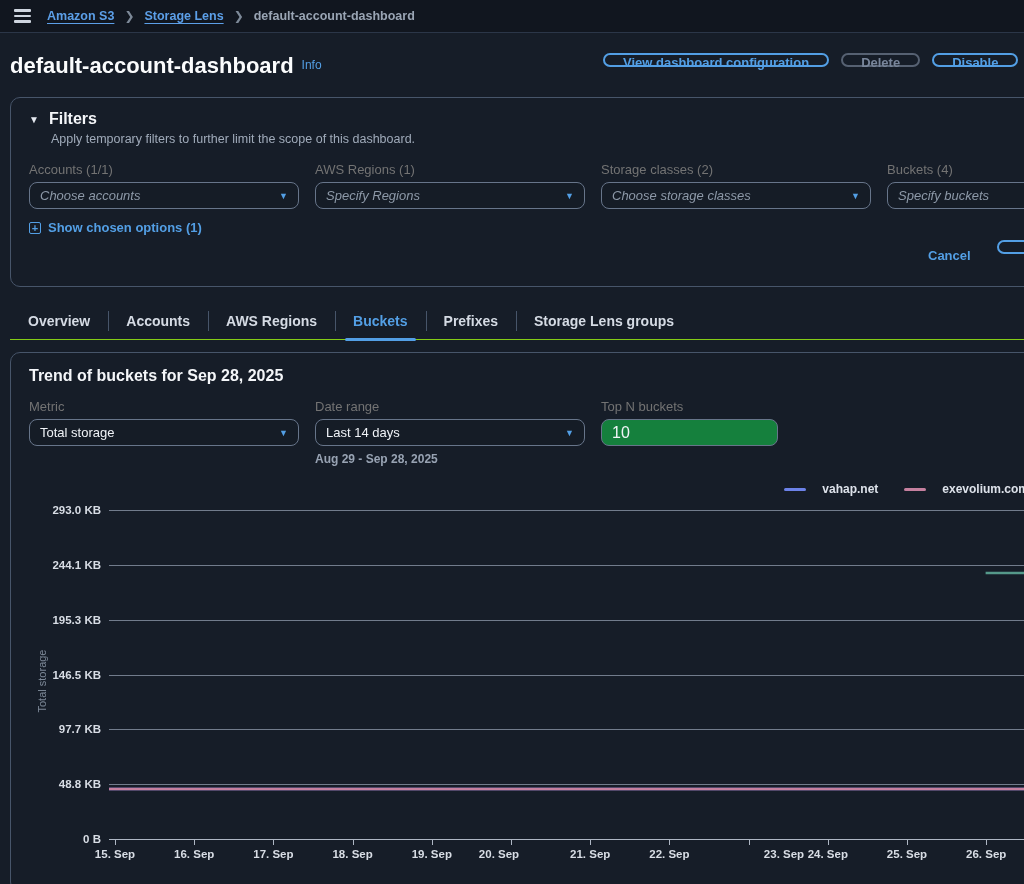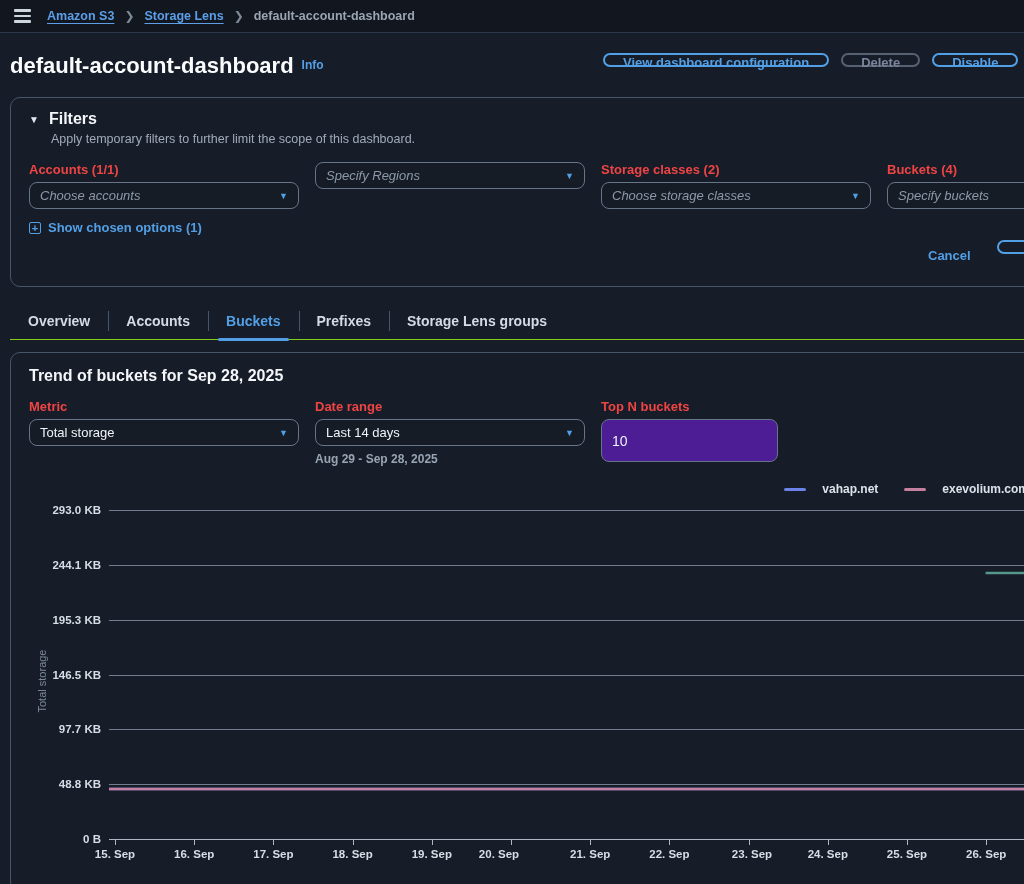--- a/index.html
+++ b/index.html
@@ -18,41 +18,41 @@
   }
   .hamburger { display:flex; flex-direction:column; gap:3px; cursor:pointer; padding:4px 2px;}
   .hamburger div { width:17px; height:2.5px; background:#cfd6e0; border-radius:1px;}
   .crumbs { display:flex; align-items:center; gap:10px; font-size:12.5px; font-weight:700;}
   .crumb-link { color:#5c9fe8; text-decoration:underline; text-underline-offset:3px; cursor:pointer;}
   .crumb-sep { color:#7d8998; font-weight:400; font-size:12px;}
   .crumb-current { color:#9aa5b4;}
   
   .page-header { position:relative; height:52px; margin-top:12px;}
   .page-title { position:absolute; left:10px; top:8px; font-size:22px; font-weight:700; color:#fbfcfd;}
-  .info-link { font-size:12px; font-weight:700; color:#539fe5; margin-left:8px; vertical-align:4px; cursor:pointer;}
+  .info-link { font-size:12px; font-weight:400; color:#539fe5; margin-left:8px; vertical-align:4px; cursor:pointer;}
   .actions { position:absolute; left:603px; top:8px; display:flex; gap:12px; white-space:nowrap;}
   .btn {
     height:14px; border-radius:18px; background:transparent; font-family:inherit;
     font-size:13px; font-weight:700; padding:0 18px; cursor:pointer;
   }
   .btn-primary-outline { border:2px solid #539fe5; color:#539fe5;}
   .btn-disabled { border:2px solid #566172; color:#78859a; cursor:default;}
   
   .panel {
     margin-left:10px; width:1044px; border:1px solid #47556a; border-radius:10px;
     background:#161d28;
   }
   .filters-panel { padding:12px 18px 14px 18px; height:190px; position:relative;}
   .filters-head { display:flex; align-items:center; gap:10px; cursor:pointer;}
   .caret-down { color:#e4e9f0; font-size:10px;}
   .filters-title { font-size:16px; font-weight:700; color:#f4f6f9;}
   .filters-desc { font-size:12.5px; color:#a0abba; margin:4px 0 0 22px;}
   .filter-grid { display:flex; gap:16px; margin:16px 0 0 0;}
   .filter-field { width:270px; flex:none;}
-  .field-label { font-size:13px; font-weight:700; color:#ef4444; margin-bottom:5px;}
+  .field-label { font-size:13px; font-weight:400; color:#737373; margin-bottom:5px;}
   .select {
     height:27px; border:1px solid #67758a; border-radius:8px; background:#151c26;
     display:flex; align-items:center; justify-content:space-between; padding:0 10px;
     cursor:pointer;
   }
   .select .ph { font-size:13px; font-style:italic; color:#8d99a8;}
   .select .val { font-size:13px; color:#f0f3f7;}
   .select .caret { color:#539fe5; font-size:9px;}
   .show-chosen { display:flex; align-items:center; gap:7px; margin-top:11px; cursor:pointer;}
   .plus-box {
@@ -70,22 +70,22 @@
   .tab.active { color:#539fe5;}
   .tab.active::after { content:""; position:absolute; left:10px; right:10px; bottom:-2px; height:3px; border-radius:2px; background:#539fe5;}
   
   .trend-panel { margin-top:12px; padding:14px 18px; height:540px;}
   .trend-title { font-size:16px; font-weight:700; color:#f4f6f9;}
   .trend-controls { display:flex; gap:16px; margin-top:14px;}
   .ctrl-270 { width:270px; flex:none;}
   .ctrl-177 { width:177px; flex:none;}
   .helper-text { font-size:12px; font-weight:700; color:#98a3b3; margin-top:6px;}
   .textfield {
-    height:43px; border:1px solid #67758a; border-radius:8px; background:#4c1d95;
-    width:100%; color:#f0f3f7; font-size:14px; font-family:inherit; padding:0 10px;
+    height:27px; border:1px solid #67758a; border-radius:8px; background:#15803d;
+    width:100%; color:#f0f3f7; font-size:16px; font-family:inherit; padding:0 10px;
   }
   
   .legend { display:flex; justify-content:flex-end; gap:26px; margin:16px 6px 0 0; }
   .legend-item { display:flex; align-items:center; gap:16px; cursor:pointer;}
   .swatch { width:22px; height:3px; border-radius:2px;}
   .legend-label { font-size:12px; font-weight:700; color:#dde2ea;}
   
   .chart-wrap { position:relative; margin:14px 0 0 80px;}
   .plot { position:relative; width:916px; height:330px; border-bottom:1px solid #aeb7c4;}
   .gridline { position:absolute; left:0; width:100%; height:1px; background:#828d9e; opacity:.85;}
@@ -135,20 +135,21 @@
 
   <div class="filter-grid">
     <div class="filter-field">
       <div class="field-label">Accounts (1/1)</div>
       <div class="select">
         <span class="ph">Choose accounts</span>
         <span class="caret">▼</span>
       </div>
     </div>
     <div class="filter-field">
+      <div class="field-label">AWS Regions (1)</div>
       <div class="select">
         <span class="ph">Specify Regions</span>
         <span class="caret">▼</span>
       </div>
     </div>
     <div class="filter-field">
       <div class="field-label">Storage classes (2)</div>
       <div class="select">
         <span class="ph">Choose storage classes</span>
         <span class="caret">▼</span>
@@ -169,20 +170,21 @@
 
   <div class="filters-footer">
     <span class="cancel-link">Cancel</span>
     <button class="btn btn-primary-outline apply-btn"></button>
   </div>
 </div>
 
 <div class="tabs">
   <div class="tab">Overview</div>
   <div class="tab">Accounts</div>
+  <div class="tab">AWS Regions</div>
   <div class="tab active">Buckets</div>
   <div class="tab">Prefixes</div>
   <div class="tab">Storage Lens groups</div>
 </div>
 
 <div class="panel trend-panel">
   <div class="trend-title">Trend of buckets for Sep 28, 2025</div>
 
   <div class="trend-controls">
     <div class="ctrl-270">
@@ -243,21 +245,21 @@
         <div class="xlab" style="left: 243.6px;">18. Sep</div>
         <div class="xtick" style="left: 322.8px;"></div>
         <div class="xlab" style="left: 322.8px;">19. Sep</div>
         <div class="xtick" style="left: 402px;"></div>
         <div class="xlab" style="left: 390px; text-align: center;">20. Sep</div>
         <div class="xtick" style="left: 481.2px;"></div>
         <div class="xlab" style="left: 481.2px;">21. Sep</div>
         <div class="xtick" style="left: 560.4px;"></div>
         <div class="xlab" style="left: 560.4px;">22. Sep</div>
         <div class="xtick" style="left: 639.6px;"></div>
-        <div class="xlab" style="left: 643px; text-align: center;">23. Sep</div>
+        <div class="xlab" style="left: 675px; text-align: center;">23. Sep</div>
         <div class="xtick" style="left: 718.8px;"></div>
         <div class="xlab" style="left: 718.8px;">24. Sep</div>
         <div class="xtick" style="left: 798px;"></div>
         <div class="xlab" style="left: 798px;">25. Sep</div>
         <div class="xtick" style="left: 877.2px;"></div>
         <div class="xlab" style="left: 877.2px;">26. Sep</div>
         <svg width="916" height="329">
           <polyline points="0,279.0324232081911 916,279.0324232081911" fill="none" stroke="#6c82e8" stroke-width="2.5"></polyline>
           <polyline points="0,279.0324232081911 916,279.0324232081911" fill="none" stroke="#c5809f" stroke-width="2.5"></polyline>
           <polyline points="876.612,62.880546075085306 916,62.880546075085306" fill="none" stroke="#55998a" stroke-width="2.5"></polyline>

